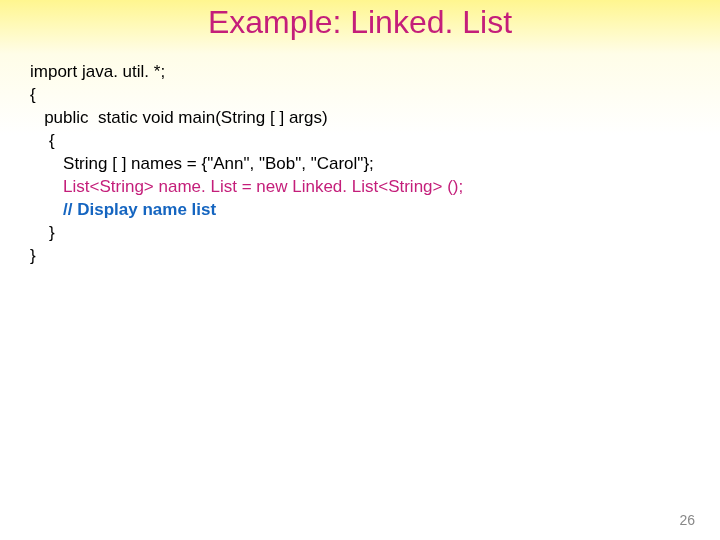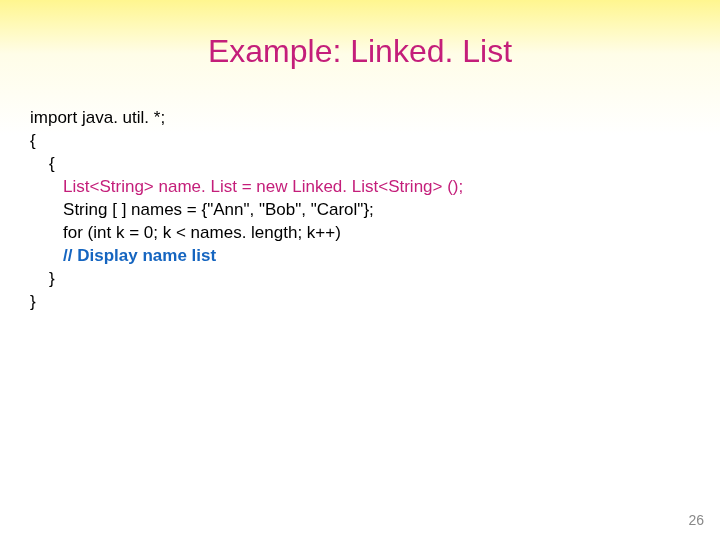--- a/index.html
+++ b/index.html
@@ -10,59 +10,59 @@
       background: linear-gradient(to bottom, #fff68f 0%, #fffde8 10%, #ffffff 25%, #ffffff 100%);
       font-family: Arial, Helvetica, sans-serif;
       position: relative;
       overflow: hidden;
     }
     .title {
       text-align: center;
       color: #c41e7a;
       font-size: 32px;
       font-weight: normal;
-      padding-top: 16px;
-      margin: 17px;
+      padding-top: 4px;
+      margin: 0;
     }
     .code-block {
       padding: 20px 34px 0 30px;
       font-size: 17px;
       line-height: 1.35;
       color: #000000;
     }
     .code-line {
       white-space: pre;
     }
     .cmt {
       color: #1565c0;
       font-weight: bold;
     }
     .decl {
       color: #c41e7a;
     }
     .page-num {
       position: absolute;
       bottom: 12px;
-      right: 16px;
+      right: 25px;
       font-size: 14px;
       color: #888888;
     }
   </style>
 </head>
 <body>
 
 <h1 class="title">Example: Linked. List</h1>
 
 <div class="code-block">
   <div class="code-line">import java. util. *;</div>
   <div class="code-line">{</div>
+  <div class="code-line">   public  static void main(String [ ] args)</div>
   <div class="code-line">    {</div>
+  <div class="code-line">       String [ ] names = {"Ann", "Bob", "Carol"};</div>
   <div class="code-line decl">       List&lt;String&gt; name. List = new Linked. List&lt;String&gt; ();</div>
-  <div class="code-line">       String [ ] names = {"Ann", "Bob", "Carol"};</div>
   <div class="code-line"></div>
-  <div class="code-line">       for (int k = 0; k &lt; names. length; k++)</div>
   <div class="code-line"></div>
   <div class="code-line cmt">       // Display name list</div>
   <div class="code-line">    }</div>
   <div class="code-line">}</div>
 </div>
 
 <div class="page-num">26</div>
 
 </body></html>

